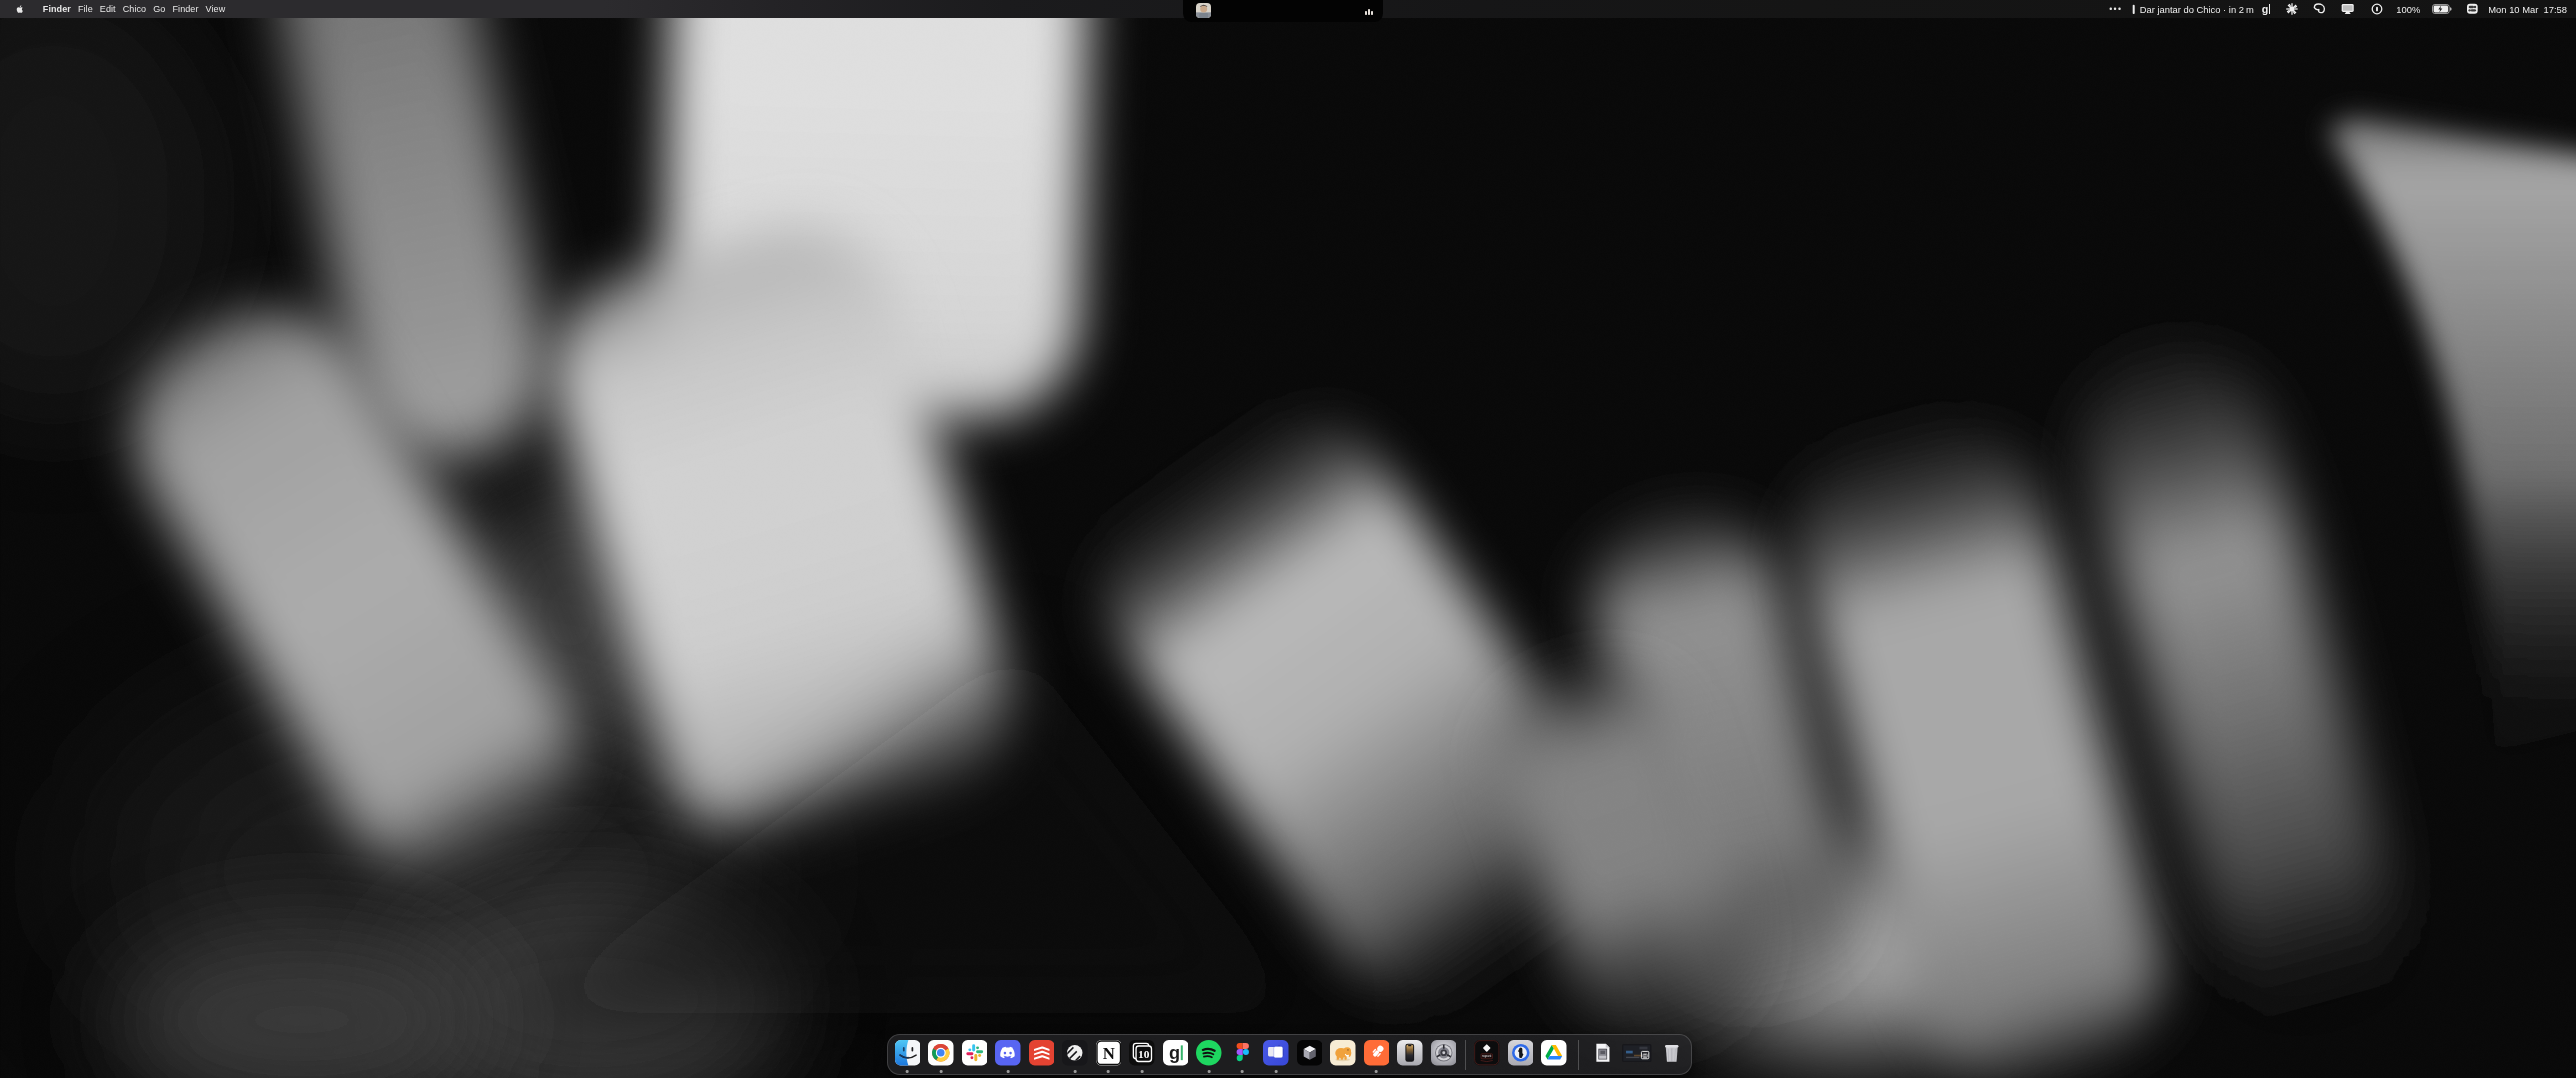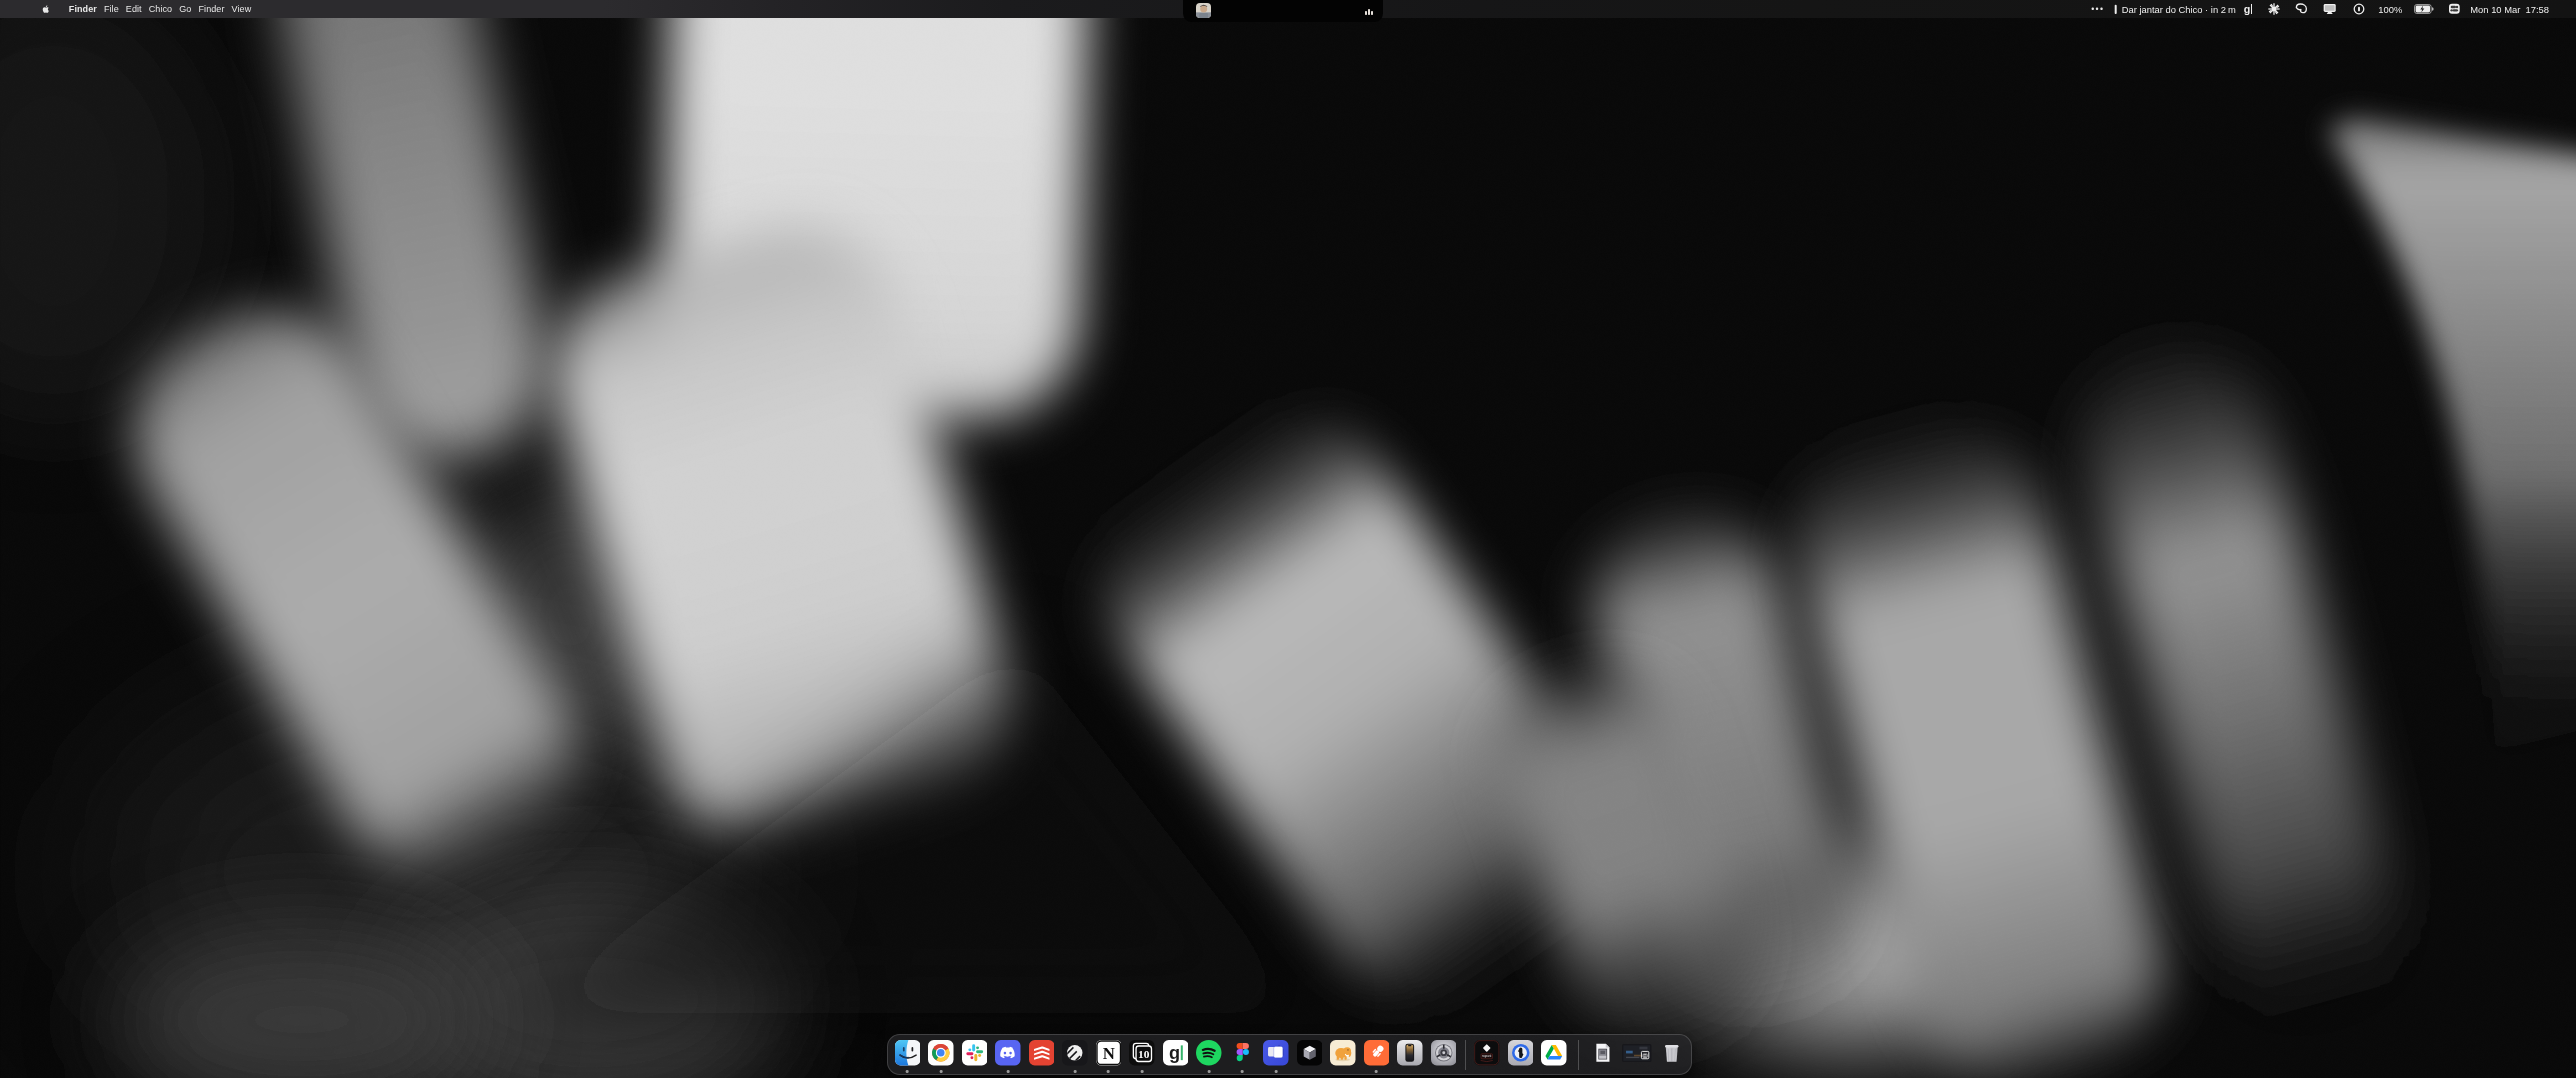--- a/index.html
+++ b/index.html
@@ -5,21 +5,21 @@
 * { margin:0; padding:0; box-sizing:border-box; }
 html,body { width:2576px; height:1078px; overflow:hidden; background:#060606; }
 body { font-family:"Liberation Sans", sans-serif; position:relative; }
 #wall { position:absolute; inset:0; }
 
 #menubar {
   position:absolute; top:0; left:0; width:2576px; height:18px;
   background:linear-gradient(90deg,#2c2b2e 0,#2c2b2e 604px,#242326 771px,#1b1b1d 1006px,#161617 1476px,#151515 1811px,#131313 2576px);
   display:flex; align-items:center; color:#e8e8e8; font-size:9px;
 }
-#menubar .left { display:flex; align-items:center;padding-left:26px; }
+#menubar .left { display:flex; align-items:center; }
 #menubar .apple { width:10px; height:10px; margin-left:15.4px; }
 #menubar .mi { margin-left:7px; letter-spacing:0.1px; }
 #menubar .mi.b { font-weight:bold; margin-left:17.4px; }
 #mright { position:absolute; right:0; top:0; height:18px; display:flex; align-items:center; color:#efefef; font-size:9.4px; }
 #mright .seg { display:flex; align-items:center; }
 
 #notch { position:absolute; top:0; left:1183px; width:200px; height:22px; background:#030303; border-radius:0 0 8.7px 8.7px; }
 #notch .avatar { position:absolute; left:12.7px; top:2.7px; width:15.4px; height:15.4px; border-radius:4px; overflow:hidden; }
 #notch .bars { position:absolute; left:182px; top:8.7px; display:flex; align-items:flex-end; gap:1.3px; height:6px; }
 #notch .bars i { display:block; width:1.7px; background:#e6e0da; border-radius:0.7px; }
@@ -251,21 +251,21 @@
     </span>
 <span class="seg" style="margin-right:10px">
       <svg width="12.7" height="11.4" viewBox="0 0 19 17">
         <rect x="1.5" y="1" width="16" height="15" rx="4.5" fill="#efefef"></rect>
         <rect x="4" y="4.2" width="8" height="3.6" rx="1.8" fill="#3a3a3a"></rect>
         <circle cx="13.5" cy="6" r="1.8" fill="#3a3a3a"></circle>
         <rect x="7" y="9.2" width="8" height="3.6" rx="1.8" fill="#3a3a3a"></rect>
         <circle cx="5.5" cy="11" r="1.8" fill="#3a3a3a"></circle>
       </svg>
     </span>
-<span class="seg" style="margin-right:27px">Mon 10 Mar&nbsp;&nbsp;17:58</span>
+<span class="seg" style="margin-right:9px">Mon 10 Mar&nbsp;&nbsp;17:58</span>
 </div>
 
 <div id="notch">
   <div class="avatar"><svg viewBox="0 0 23 23" width="15.4" height="15.4">
         <rect width="23" height="23" fill="#d8d2c8"></rect>
         <rect y="14" width="23" height="9" fill="#8a9099"></rect>
         <circle cx="11.5" cy="9" r="5.2" fill="#c9a88a"></circle>
         <path d="M5.5 8c0-5 12-5 12 0l-1.2-3.5-4.8-2-4.8 2z" fill="#3a3230"></path>
         <rect x="5" y="15" width="13" height="8" rx="2" fill="#7b838d"></rect>
       </svg></div>

